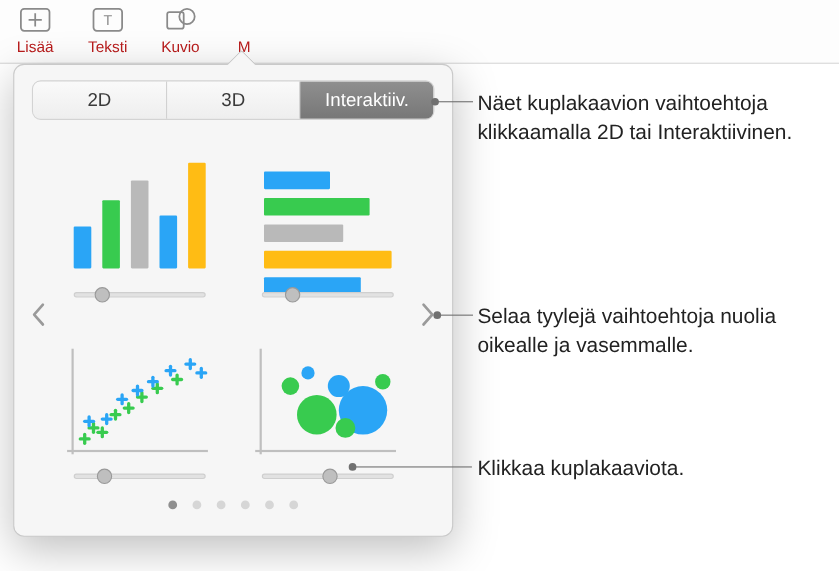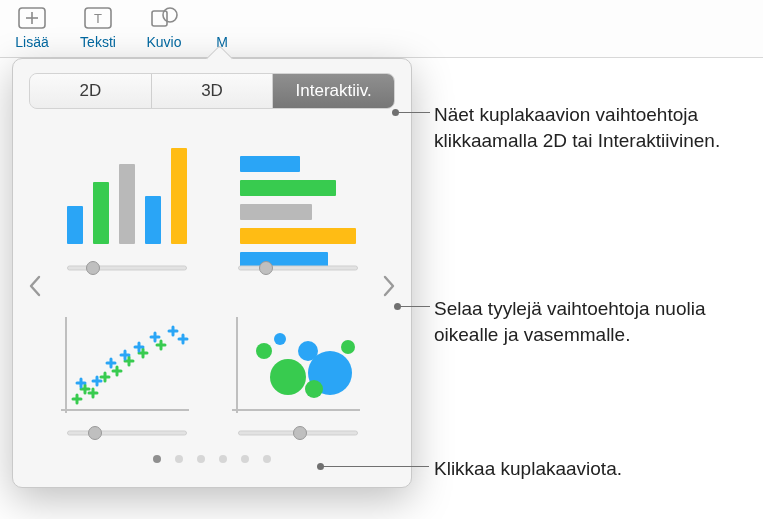--- a/index.html
+++ b/index.html
@@ -30,21 +30,21 @@
       min-width: 48px;
     }
     .toolbar-item .ticon {
       width: 32px;
       height: 28px;
       display: flex;
       align-items: center;
       justify-content: center;
     }
     .toolbar-item.active .ticon svg { stroke: #3b3b3b; fill: #3b3b3b; }
-    .toolbar-item .label { color: #0369a1; }
+    .toolbar-item .label { color: #b91c1c; }
     .popover {
       position: absolute;
       left: 12px;
       top: 58px;
       width: 400px;
       height: 430px;
       background: #f6f6f6;
       border: 1px solid #c9c9c9;
       border-radius: 10px;
       box-shadow: 0 12px 40px rgba(0,0,0,0.25);
@@ -160,21 +160,20 @@
       border-radius: 50%;
       background: #d6d6d6;
     }
     .dot.active { background: #8f8f8f; }
     
     .callout {
       position: absolute;
       font-size: 19px;
       color: #222;
       line-height: 1.35;
-      margin-top: 20px;
     }
     .callout .lead {
       position: absolute;
       border-top: 1.5px solid #707070;
     }
     .callout .lead::before {
       content: "";
       position: absolute;
       left: -2px;
       top: -4px;
@@ -368,16 +367,16 @@
 <div class="callout" style="left:434px; top:82px; width:320px">
   <div class="lead" style="left:-40px; top:10px; width:36px"></div>
   <span>Näet kuplakaavion vaihtoehtoja klikkaamalla 2D tai Interaktiivinen.</span>
 </div>
 
 <div class="callout" style="left:434px; top:276px; width:320px">
   <div class="lead" style="left:-38px; top:10px; width:34px"></div>
   <span>Selaa tyylejä vaihtoehtoja nuolia oikealle ja vasemmalle.</span>
 </div>
 
-<div class="callout" style="left:434px; top:436px; width:320px">
+<div class="callout" style="left:434px; top:414px; width:320px">
   <div class="lead" style="left:-115px; top:10px; width:110px"></div>
   <span>Klikkaa kuplakaaviota.</span>
 </div>
 
 </body></html>

